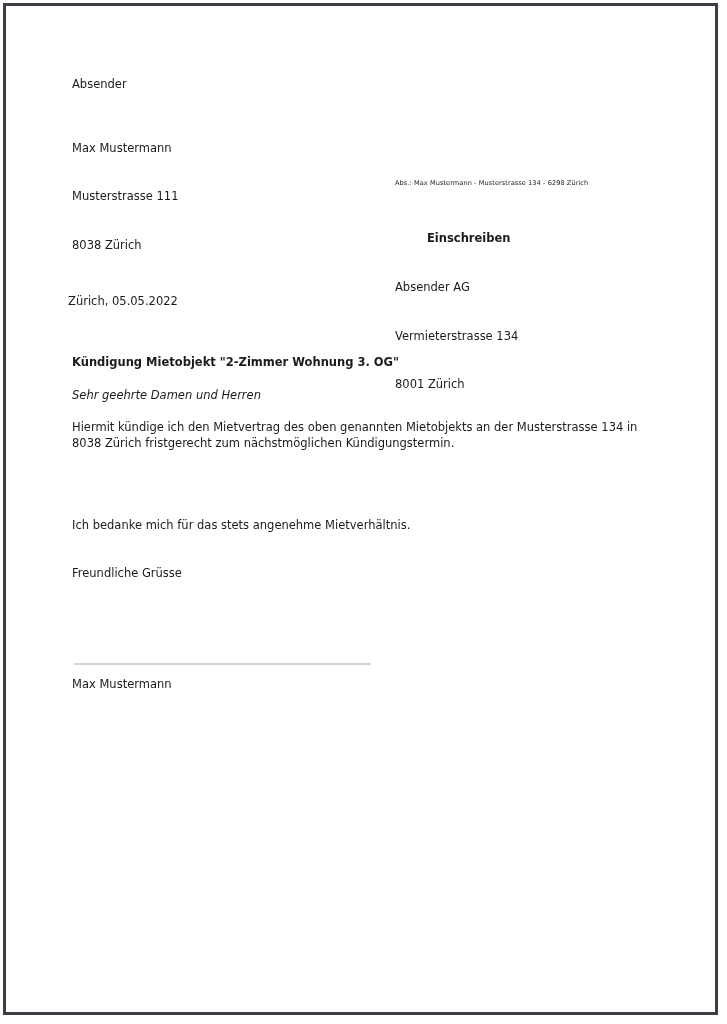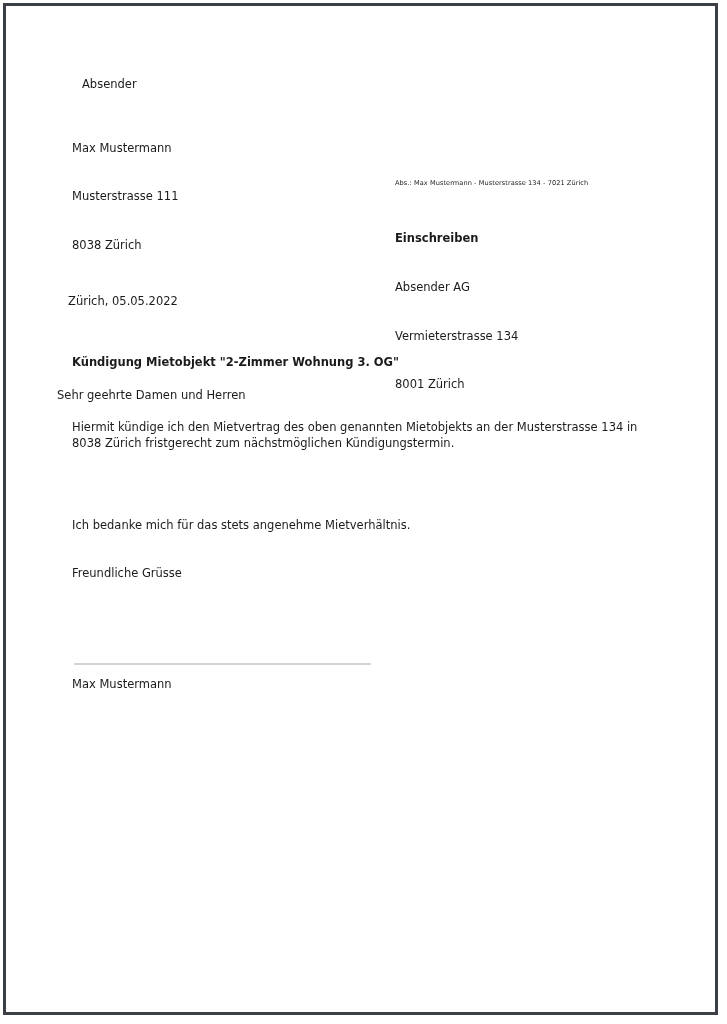--- a/index.html
+++ b/index.html
@@ -37,50 +37,50 @@
   
   .txt {
     position: absolute;
     color: #1b1b1d;
     font-size: 11.5px;
     line-height: 16px;
     white-space: pre;
   }
 
   
-  #sender-label       { left: 66px; top: 70px; margin-left: 10px; }
+  #sender-label       { left: 66px; top: 70px; }
   #sender-lines       { left: 66px; top: 102px; }
   #sender-lines div   { line-height: 16.4px; white-space: pre; }
 
   
   #return-line {
     left: 389px;
     top: 173px;
     font-size: 6.6px;
     line-height: 9px;
     letter-spacing: 0.01em;
     color: #1b1b1d;
   }
 
   
   #recipient {
     left: 389px;
     top: 192px;
   }
   #recipient div { line-height: 16.4px; white-space: pre; }
-  #recipient .rcpt-head { font-weight: bold; padding-bottom: 1px; }
+  #recipient .rcpt-head { font-weight: bold; padding-bottom: 1px; margin-left: 32px; }
 
   
   #place-date { left: 62px; top: 287px; }
 
   
   #subject { left: 66px; top: 348px; font-weight: bold; }
 
   
-  #salutation { left: 51px; top: 381px; }
+  #salutation { left: 66px; top: 381px; font-style: italic; }
 
   
   #body-1 {
     left: 66px;
     top: 413px;
     width: 582px;
     white-space: normal;
   }
 
   
@@ -116,21 +116,21 @@
   <div class="sheet">
 
     <div class="txt" id="sender-label">Absender</div>
 
     <div class="txt" id="sender-lines">
       <div>Max Mustermann</div>
       <div>Musterstrasse 111</div>
       <div>8038 Zürich</div>
     </div>
 
-    <div class="txt" id="return-line">Abs.: Max Mustermann - Musterstrasse 134 - 7021 Zürich</div>
+    <div class="txt" id="return-line">Abs.: Max Mustermann - Musterstrasse 134 - 6298 Zürich</div>
 
     <div class="txt" id="recipient">
       <div class="rcpt-head">Einschreiben</div>
       <div>Absender AG</div>
       <div>Vermieterstrasse 134</div>
       <div>8001 Zürich</div>
     </div>
 
     <div class="txt" id="place-date">Zürich, 05.05.2022</div>
 

